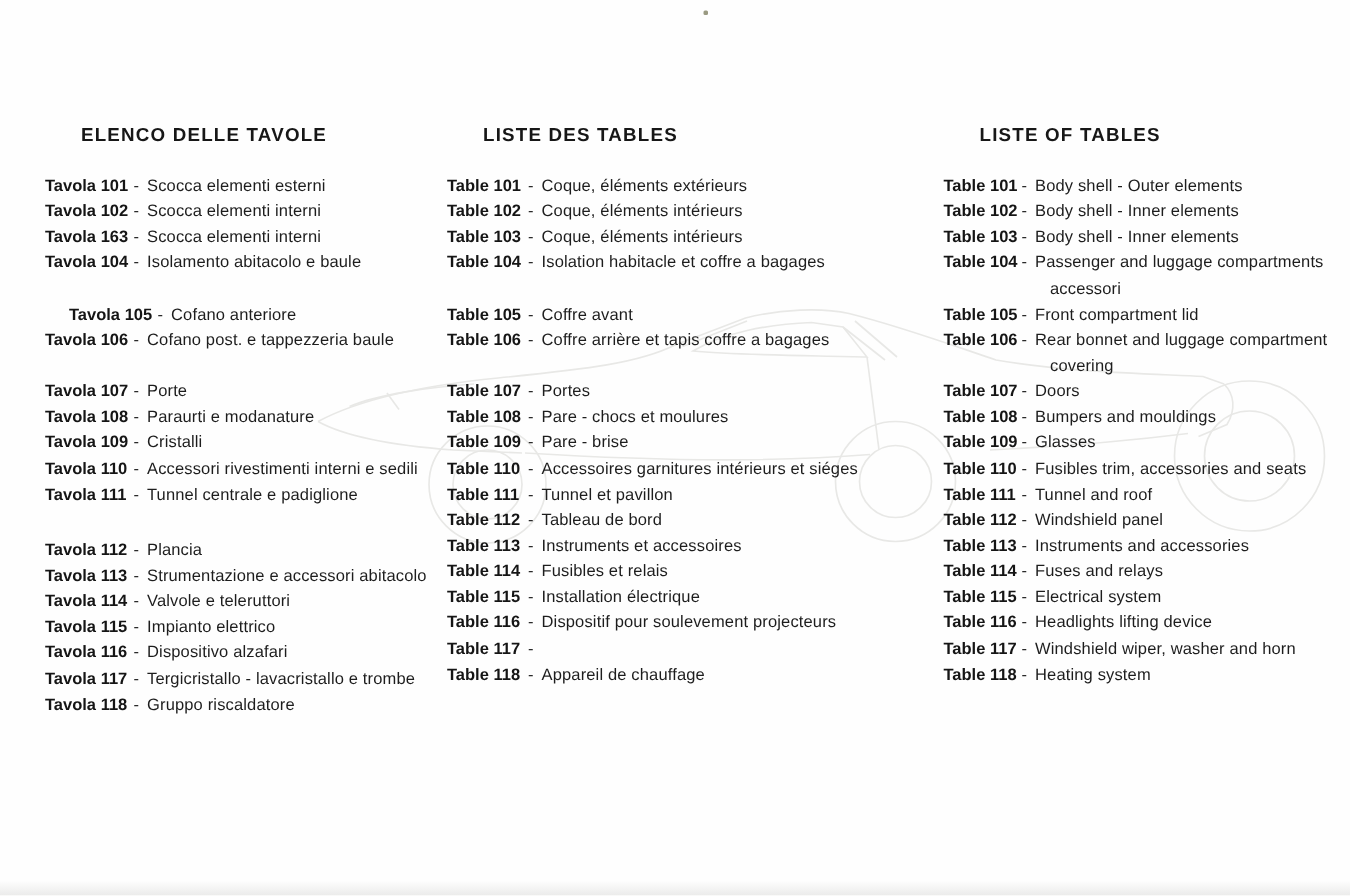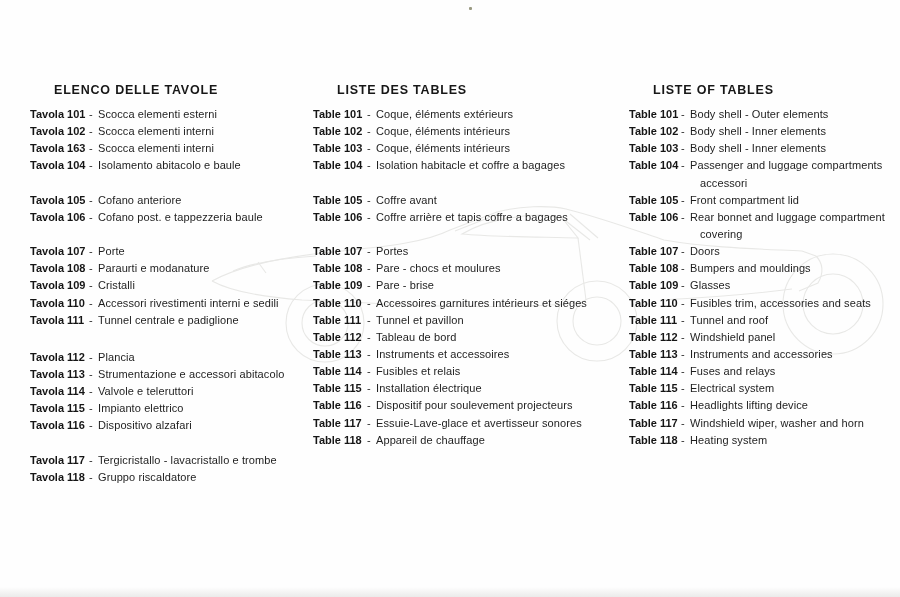--- a/index.html
+++ b/index.html
@@ -14,26 +14,26 @@
   .reg-dot{
     position:absolute;left:469px;top:7px;width:3px;height:3px;
     background:#9a9a82;border-radius:1px;
   }
   .page-bottom-edge{
     position:absolute;left:0;right:0;bottom:0;height:10px;
     background:linear-gradient(#fefefe,#ebebea);
   }
   .col{position:absolute;top:83px;width:290px;}
   .col h2{
-    margin:0 0 9px 0;
+    margin:0 0 19px 0;
     font-size:12.5px;line-height:14px;font-weight:700;
     letter-spacing:0.8px;color:#171717;padding-left:24px;
   }
   .col-it{left:30px;--lblw:58px;}
-  .col-fr{left:313px;--lblw:53px;}
+  .col-fr{left:298px;--lblw:53px;}
   .col-en{left:629px;--lblw:51px;}
   .trow{
     display:grid;
     grid-template-columns:var(--lblw) 10px 1fr;
     grid-auto-rows:17.15px;
     align-items:baseline;
     white-space:nowrap;
   }
   .trow .lbl{font-weight:700;font-size:11px;line-height:17.15px;color:#151515;}
   .trow .dash{font-size:11px;line-height:17.15px;padding-left:1px;color:#2a2a2a;}
@@ -97,21 +97,21 @@
         <div class="trow" style="height: 17.15px;">
           <span class="lbl">Tavola 163</span>
           <span class="dash">-</span>
           <span class="desc">Scocca elementi interni</span>
         </div>
         <div class="trow" style="height: 34.3px;">
           <span class="lbl">Tavola 104</span>
           <span class="dash">-</span>
           <span class="desc">Isolamento abitacolo e baule</span>
         </div>
-        <div class="trow" style="height: 17.15px;">
+        <div class="trow" style="height: 17.15px; margin-left: 16px;">
           <span class="lbl">Tavola 105</span>
           <span class="dash">-</span>
           <span class="desc">Cofano anteriore</span>
         </div>
         <div class="trow" style="height: 34.3px;">
           <span class="lbl">Tavola 106</span>
           <span class="dash">-</span>
           <span class="desc">Cofano post. e tappezzeria baule</span>
         </div>
         <div class="trow" style="height: 17.15px;">
@@ -157,21 +157,21 @@
         <div class="trow" style="height: 17.15px;">
           <span class="lbl">Tavola 115</span>
           <span class="dash">-</span>
           <span class="desc">Impianto elettrico</span>
         </div>
         <div class="trow" style="height: 17.15px;">
           <span class="lbl">Tavola 116</span>
           <span class="dash">-</span>
           <span class="desc">Dispositivo alzafari</span>
         </div>
-        <div class="trow" style="height: 17.15px; margin-top: 17px;">
+        <div class="trow" style="height: 17.15px;">
           <span class="lbl">Tavola 117</span>
           <span class="dash">-</span>
           <span class="desc">Tergicristallo - lavacristallo e trombe</span>
         </div>
         <div class="trow" style="height: 17.15px;">
           <span class="lbl">Tavola 118</span>
           <span class="dash">-</span>
           <span class="desc">Gruppo riscaldatore</span>
         </div>
       </div>
@@ -256,21 +256,20 @@
           <span class="desc">Installation électrique</span>
         </div>
         <div class="trow" style="height: 17.15px;">
           <span class="lbl">Table 116</span>
           <span class="dash">-</span>
           <span class="desc">Dispositif pour soulevement projecteurs</span>
         </div>
         <div class="trow" style="height: 17.15px;">
           <span class="lbl">Table 117</span>
           <span class="dash">-</span>
-          <span class="desc">Essuie-Lave-glace et avertisseur sonores</span>
         </div>
         <div class="trow" style="height: 17.15px;">
           <span class="lbl">Table 118</span>
           <span class="dash">-</span>
           <span class="desc">Appareil de chauffage</span>
         </div>
       </div>
   </div>
 
   <div class="col col-en">

